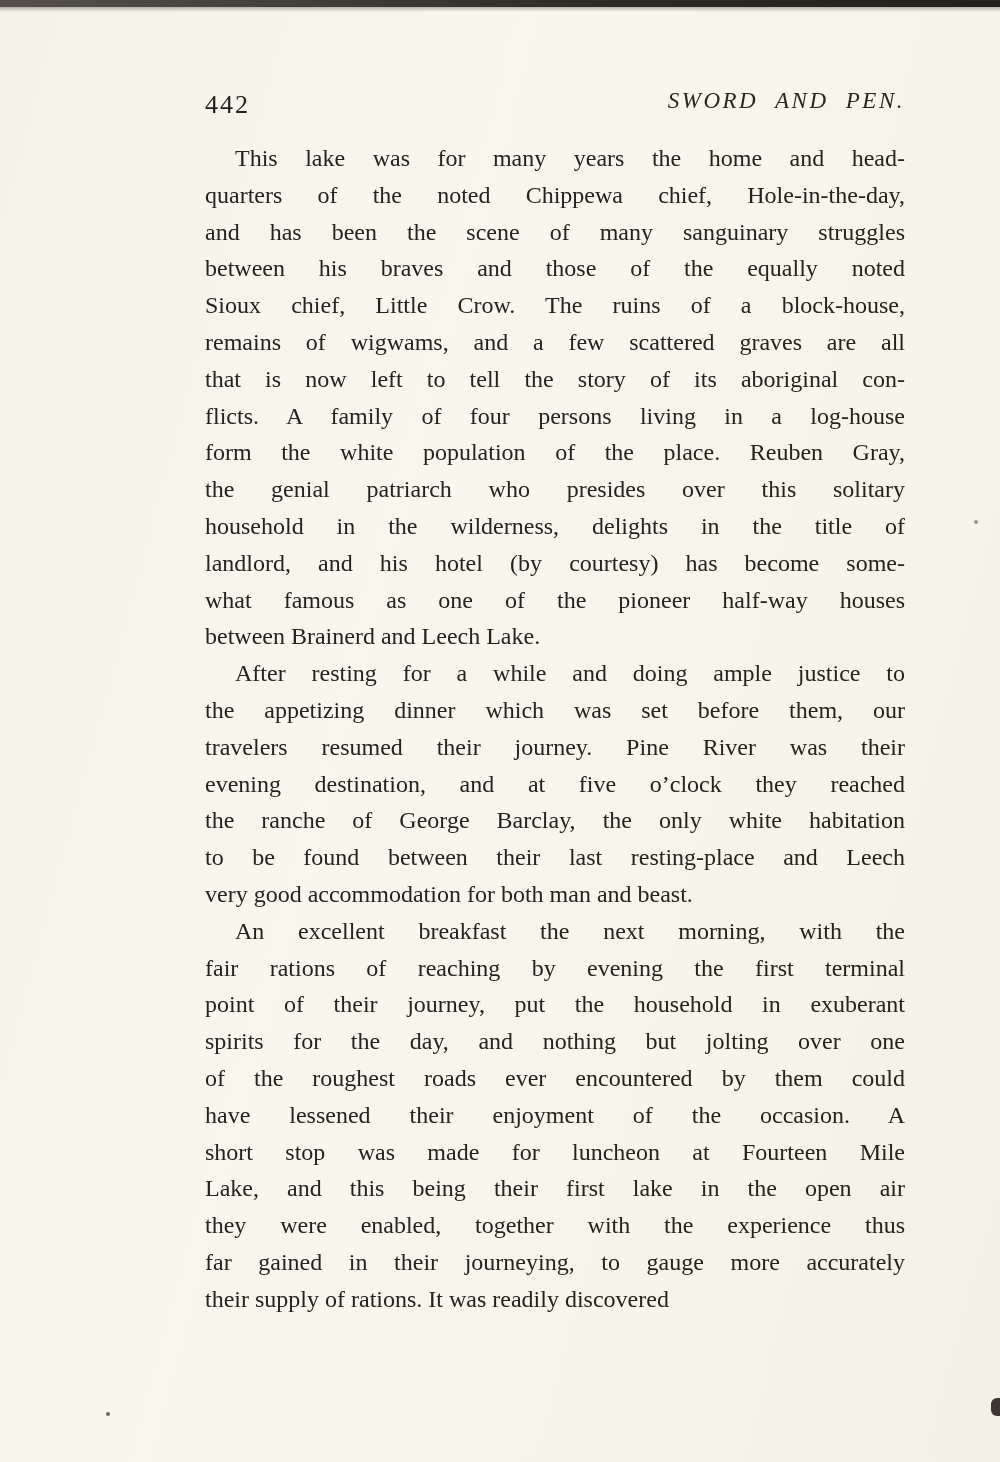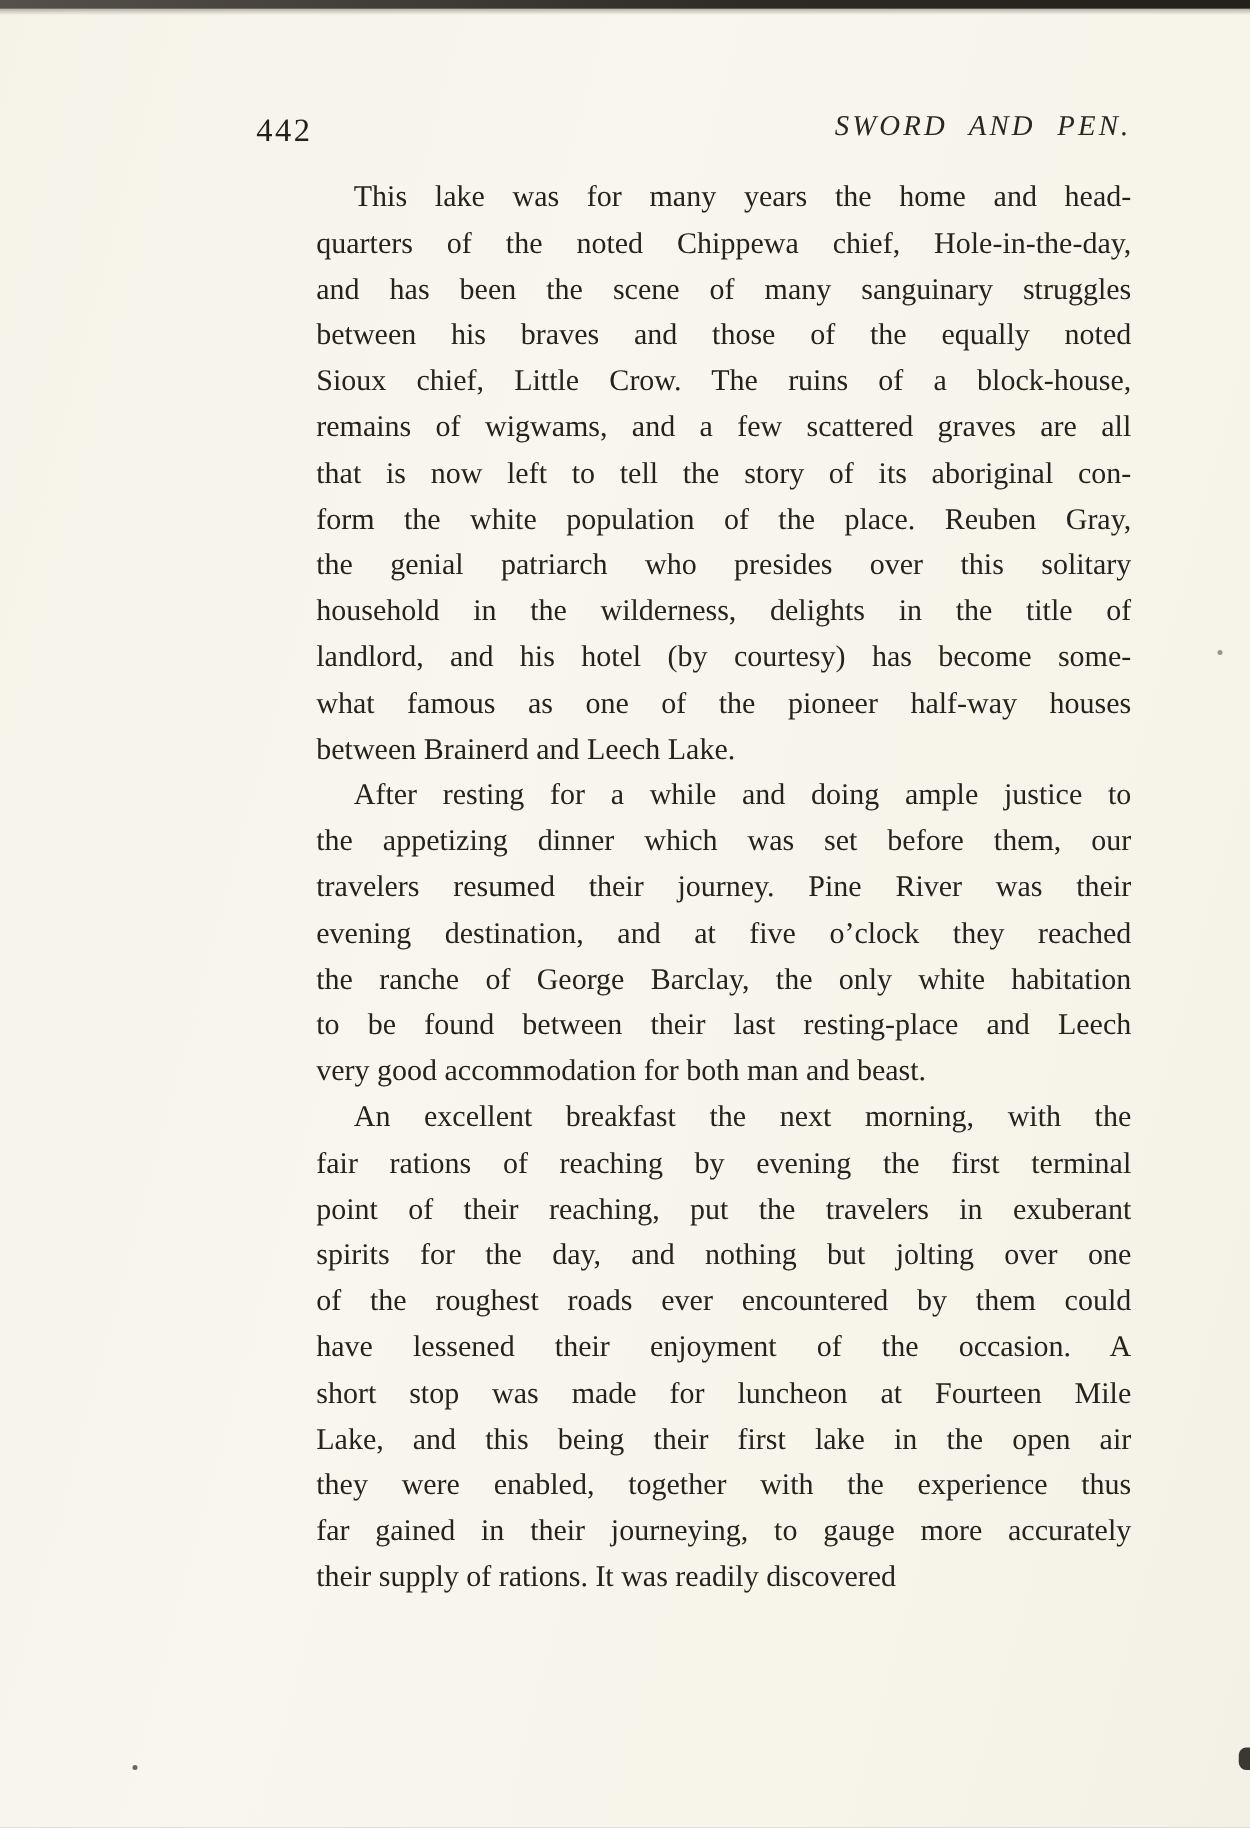--- a/index.html
+++ b/index.html
@@ -40,21 +40,20 @@
   .running-title {
     font-style: italic;
     font-size: 23px;
     letter-spacing: 2.5px;
     word-spacing: 9px;
     color: #2a2721;
   }
   .body-text {
     font-size: 24px;
     line-height: 36.8px;
-    margin-left: 48px;
   }
   .para {
     margin: 0;
     padding: 0;
   }
   .ln {
     display: block;
     text-align: justify;
     text-align-last: justify;
     height: 36.8px;
@@ -129,20 +128,21 @@
     <div class="body-text">
 
       <p class="para">
         <span class="ln first">This lake was for many years the home and head-</span>
         <span class="ln">quarters of the noted Chippewa chief, Hole-in-the-day,</span>
         <span class="ln">and has been the scene of many sanguinary struggles</span>
         <span class="ln">between his braves and those of the equally noted</span>
         <span class="ln">Sioux chief, Little Crow.  The ruins of a block-house,</span>
         <span class="ln">remains of wigwams, and a few scattered graves are all</span>
         <span class="ln">that is now left to tell the story of its aboriginal con-</span>
+        <span class="ln">flicts.  A family of four persons living in a log-house</span>
         <span class="ln">form the white population of the place.  Reuben Gray,</span>
         <span class="ln">the genial patriarch who presides over this solitary</span>
         <span class="ln">household in the wilderness, delights in the title of</span>
         <span class="ln">landlord, and his hotel (by courtesy) has become some-</span>
         <span class="ln">what famous as one of the pioneer half-way houses</span>
         <span class="ln last">between Brainerd and Leech Lake.</span>
       </p>
 
       <p class="para">
         <span class="ln first">After resting for a while and doing ample justice to</span>
@@ -150,21 +150,21 @@
         <span class="ln">travelers resumed their journey.  Pine River was their</span>
         <span class="ln">evening destination, and at five o’clock they reached</span>
         <span class="ln">the ranche of George Barclay, the only white habitation</span>
         <span class="ln">to be found between their last resting-place and Leech</span>
         <span class="ln last">very good accommodation  for both man and beast.</span>
       </p>
 
       <p class="para">
         <span class="ln first">An excellent breakfast the next morning, with the</span>
         <span class="ln">fair rations of reaching by evening the first terminal</span>
-        <span class="ln">point of their reaching, put the travelers in exuberant</span>
+        <span class="ln">point of their journey, put the household in exuberant</span>
         <span class="ln">spirits for the day, and nothing but jolting over one</span>
         <span class="ln">of the roughest roads ever encountered by them could</span>
         <span class="ln">have lessened their enjoyment of the occasion.  A</span>
         <span class="ln">short stop was made for luncheon at Fourteen Mile</span>
         <span class="ln">Lake, and this being their first lake in the open air</span>
         <span class="ln">they were enabled, together with the experience thus</span>
         <span class="ln">far gained in their journeying, to gauge more accurately</span>
         <span class="ln last">their supply of rations.  It was readily discovered</span>
       </p>
 

